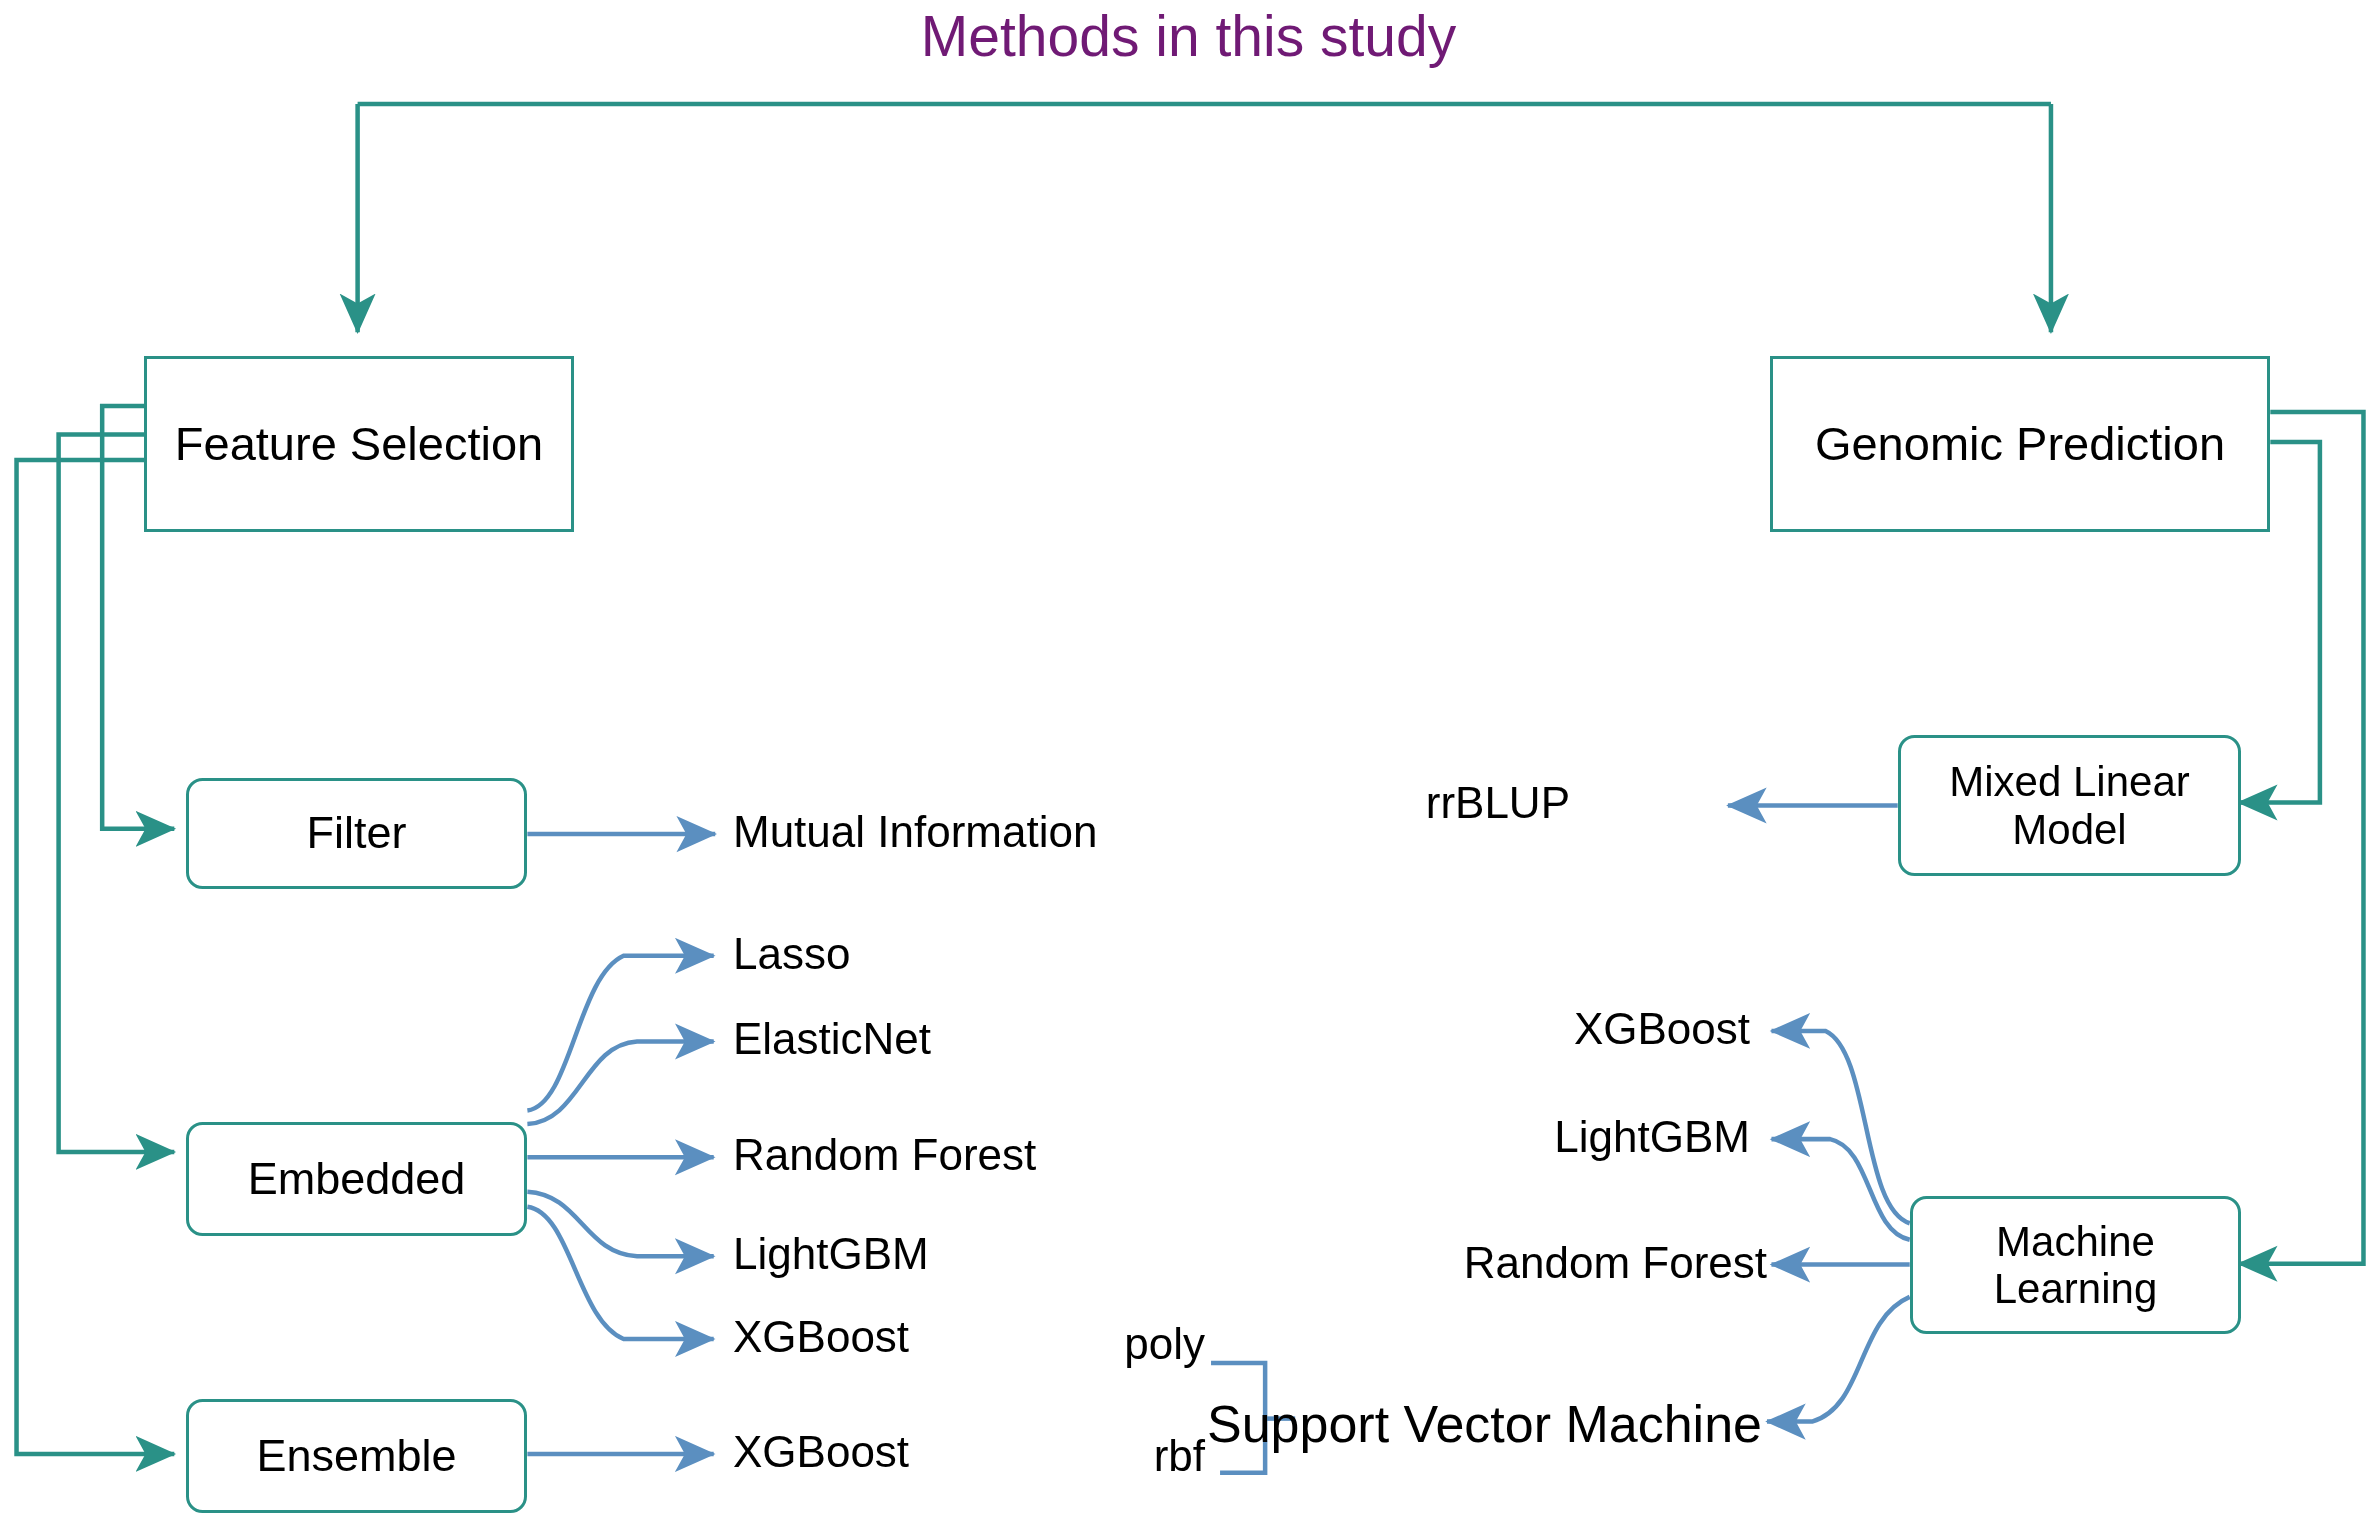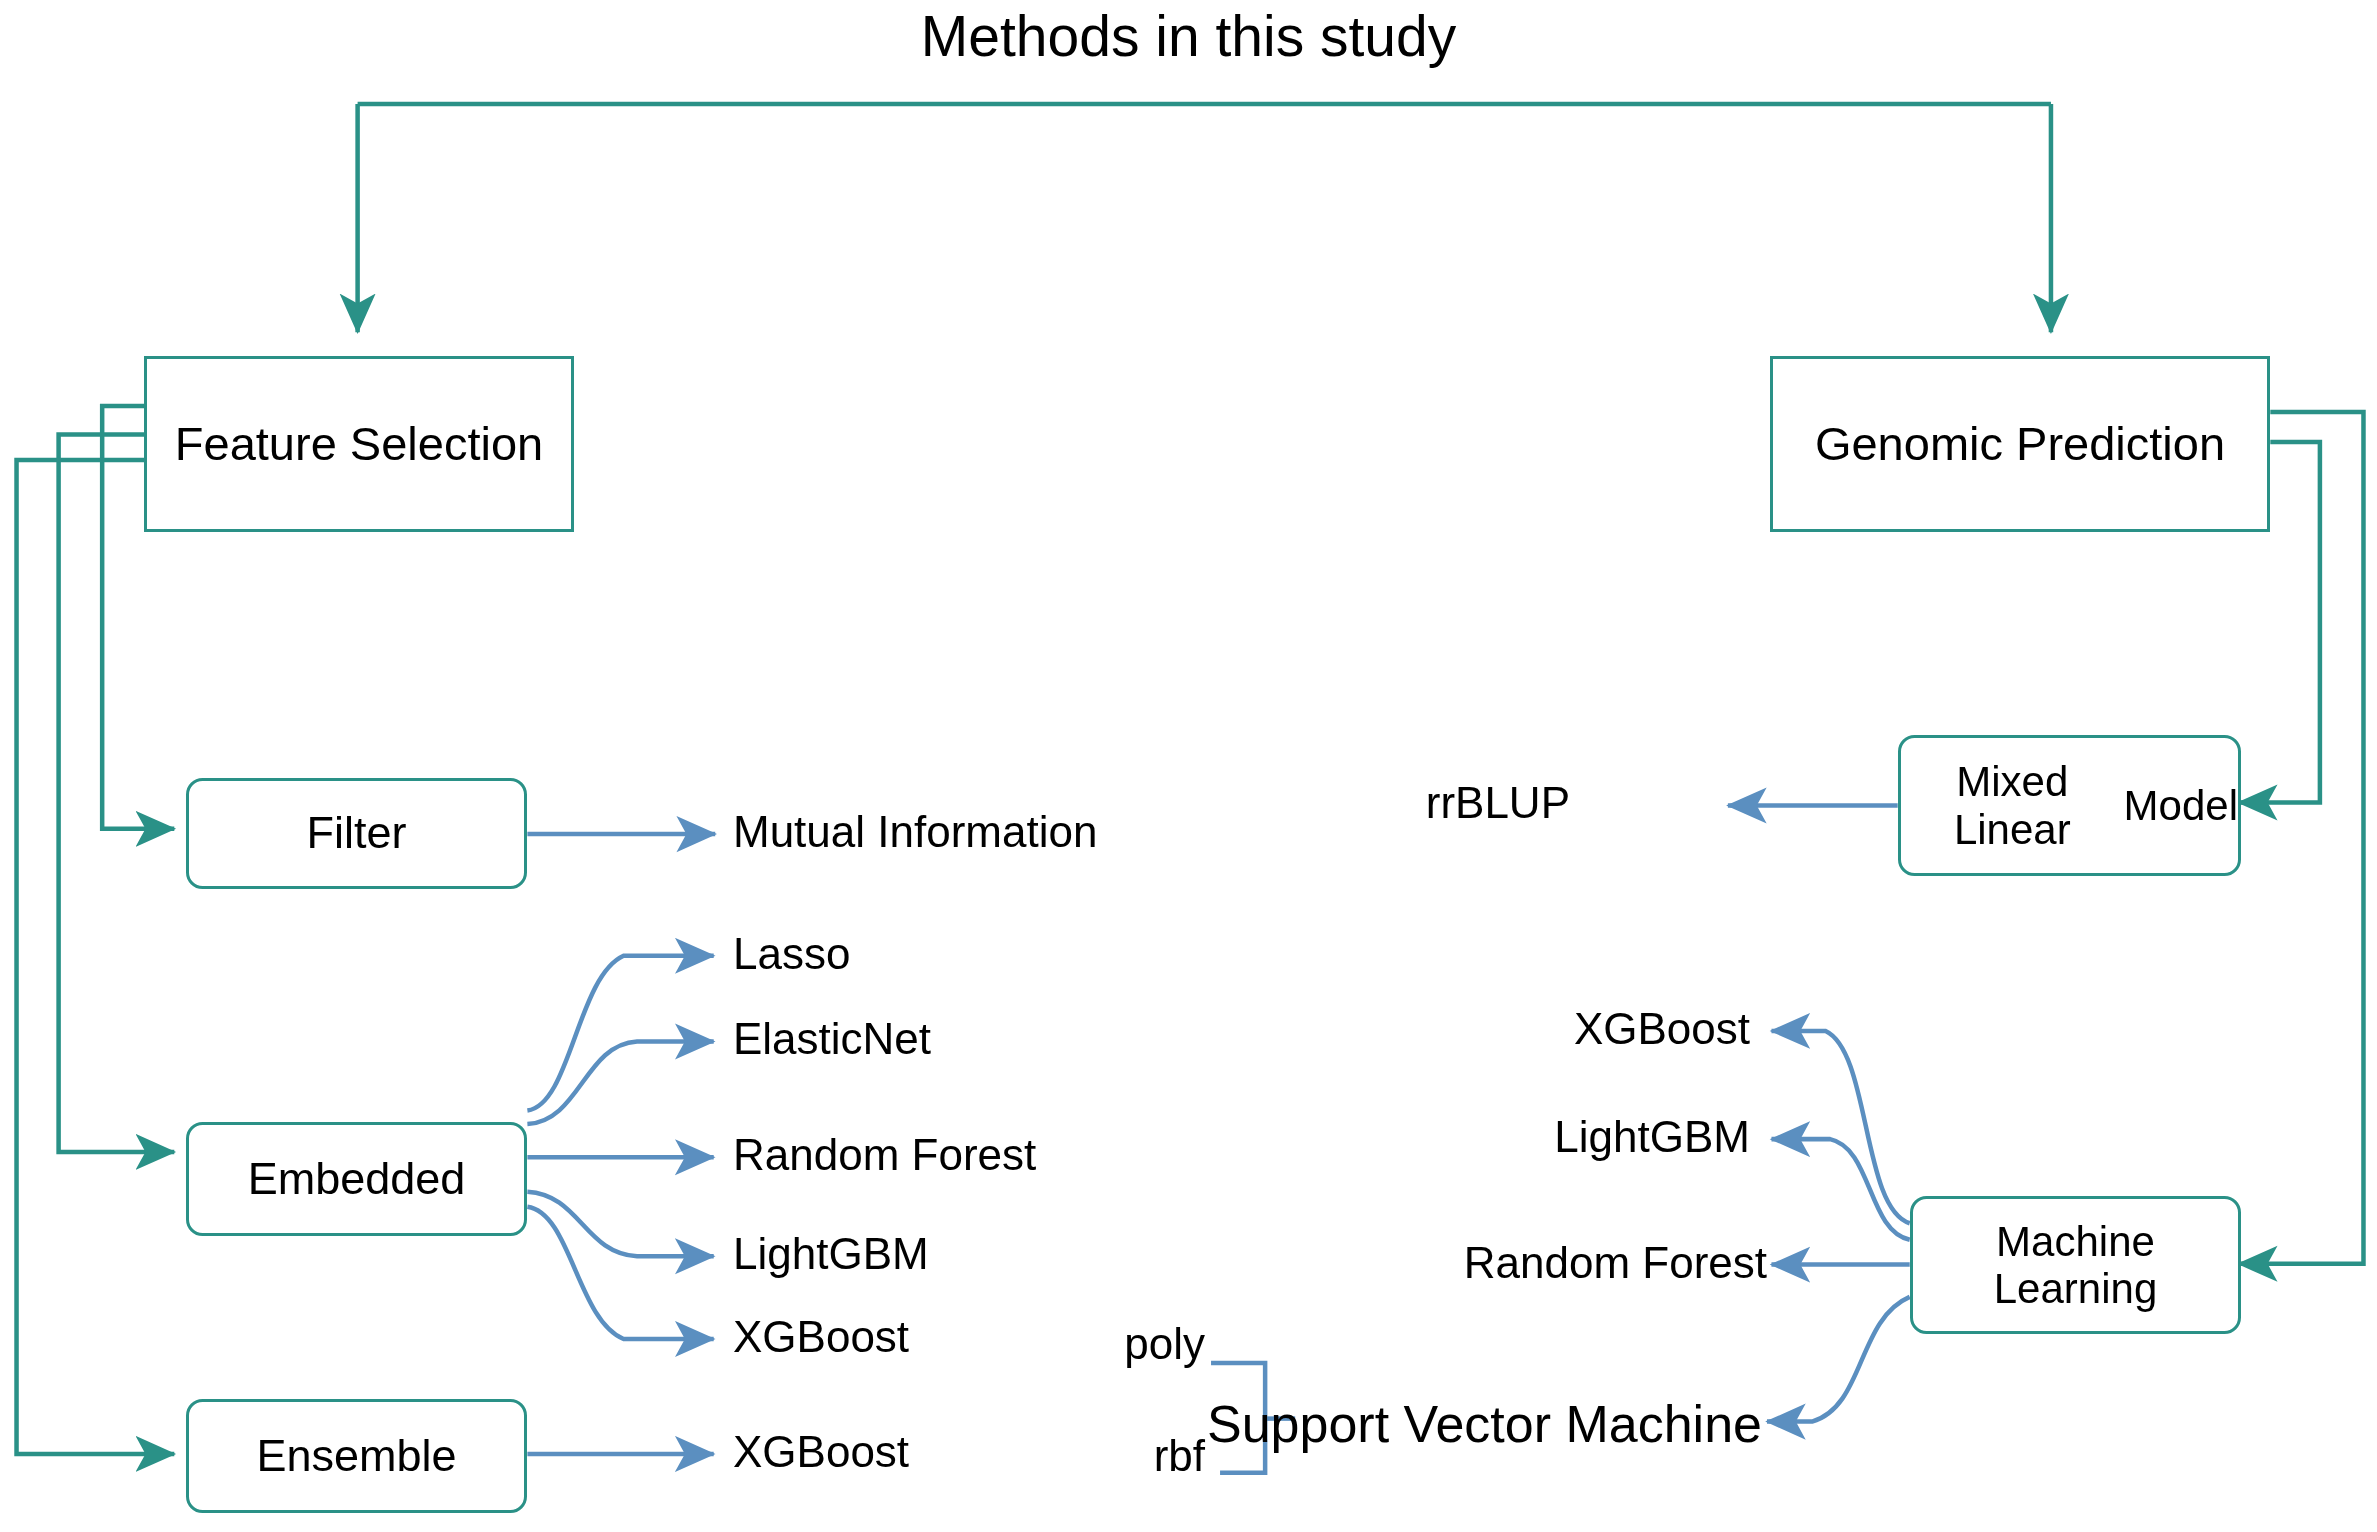--- a/index.html
+++ b/index.html
@@ -23,21 +23,21 @@
     height: 1533px;
     pointer-events: none;
   }
   .title {
     position: absolute;
     left: 0;
     top: 3px;
     width: 2377px;
     text-align: center;
     font-size: 57px;
-    color: #000000;
+    color: #701a75;
     font-family: "Liberation Sans", sans-serif;
     white-space: nowrap;
   }
   .node {
     position: absolute;
     box-sizing: border-box;
     border: 3.8px solid #2a9187;
     background: #ffffff;
     display: flex;
     align-items: center;
@@ -131,21 +131,21 @@
   </div>
 
   <div class="node round" style="left:186px; top:1100px; width:341px; height:114px; font-size:45px;margin-top:22px;">
     <span>Embedded</span>
   </div>
 
   <div class="node round" style="left:186px; top:1399px; width:341px; height:114px; font-size:45px;">
     <span>Ensemble</span>
   </div>
 
-  <div class="node round" style="left:1898px; top:735px; width:343px; height:141px; font-size:42px; flex-direction:row;">
+  <div class="node round" style="left:1898px; top:735px; width:343px; height:141px; font-size:42px; flex-direction:column;">
     <span>Mixed Linear</span>
     <span>Model</span>
   </div>
 
   <div class="node round" style="left:1910px; top:1196px; width:331px; height:138px; font-size:42px; flex-direction:column;">
     <span>Machine</span>
     <span>Learning</span>
   </div>
 
   <div class="leaf l" style="left:733px; top:810px; font-size:44px;">Mutual Information</div>

